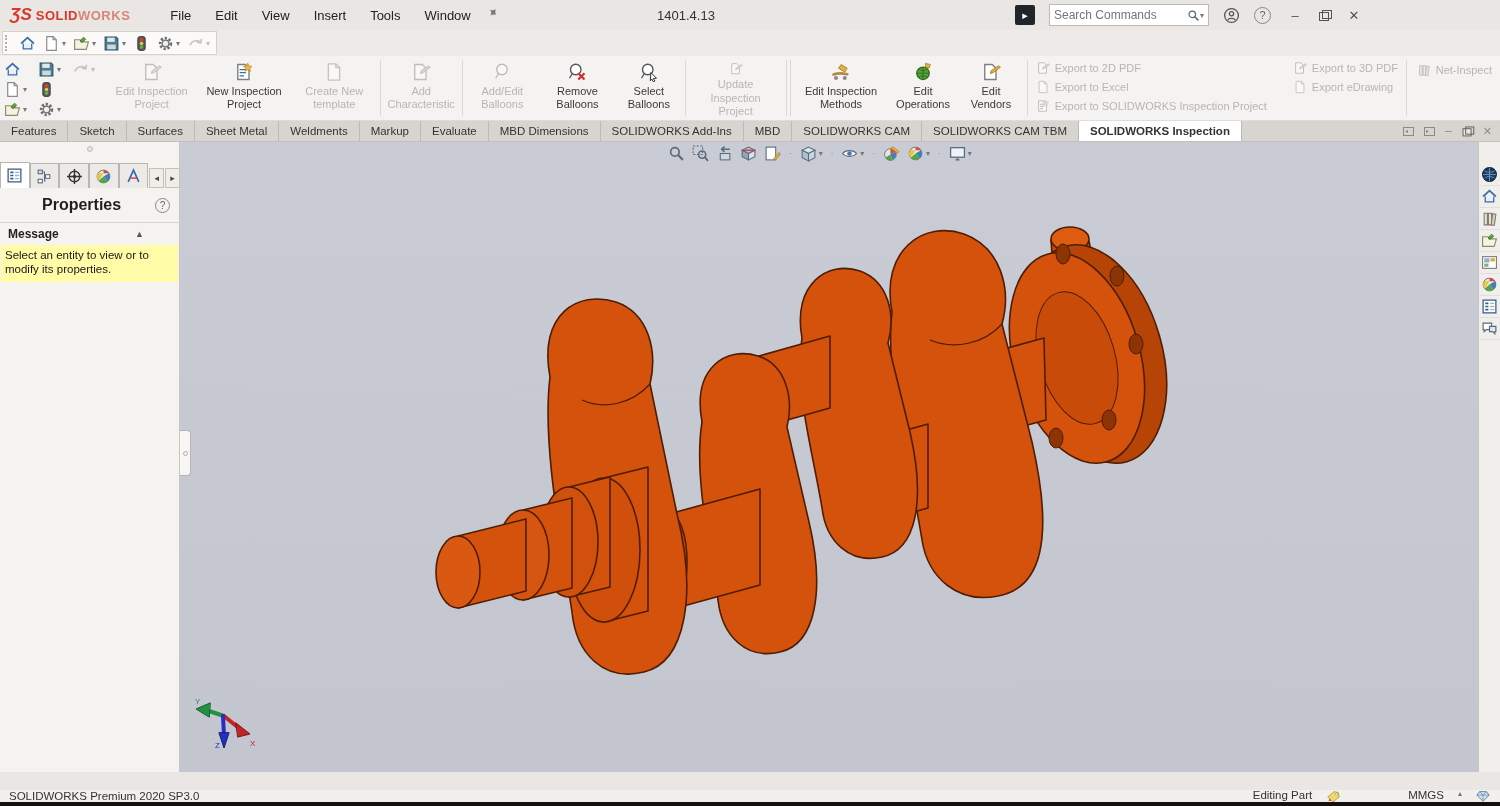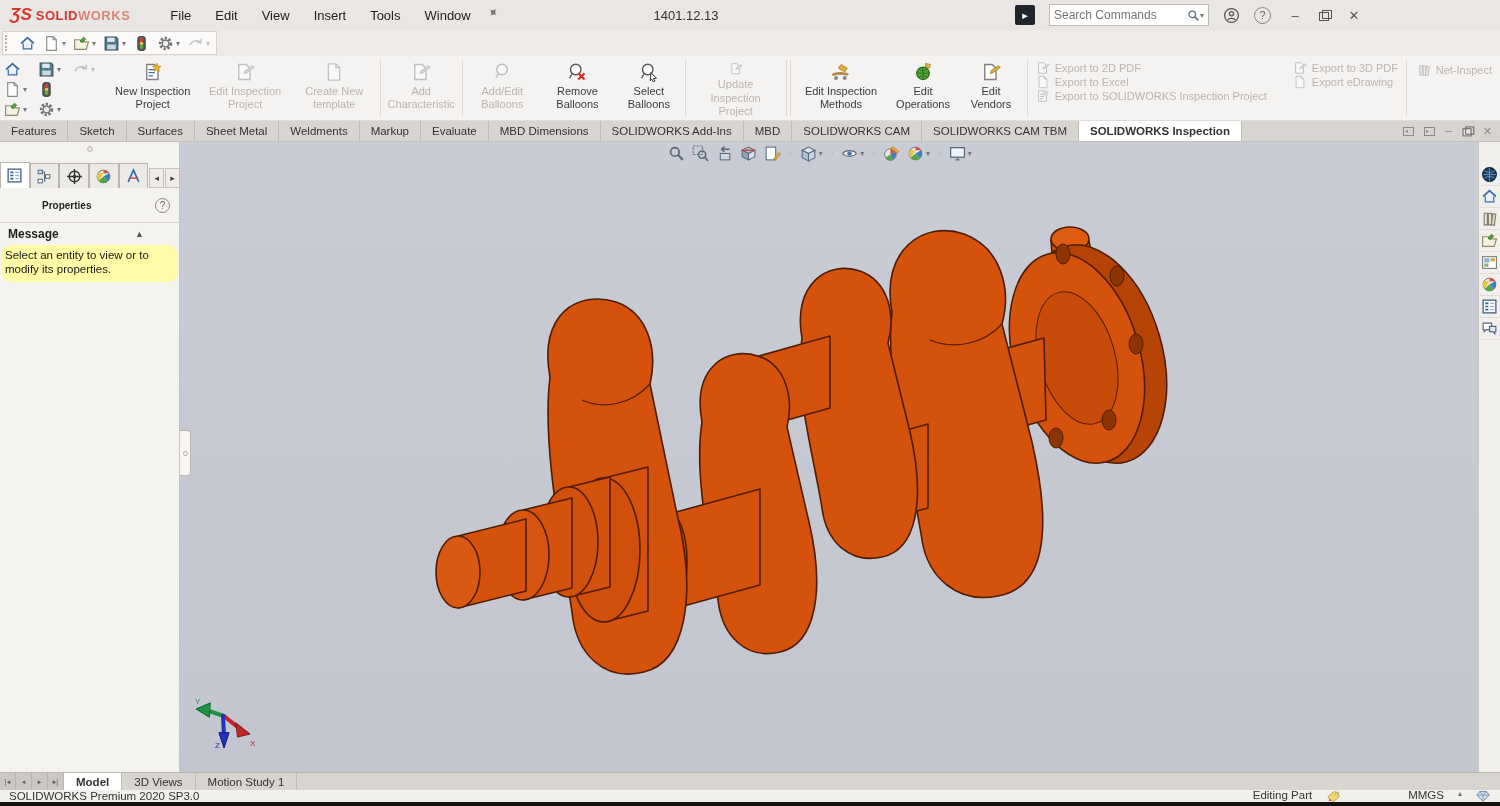--- a/index.html
+++ b/index.html
@@ -47,21 +47,21 @@
   #wraptb { width:106px; padding:3px 4px; display:grid; grid-template-columns:34px 34px 30px;
     grid-auto-rows:20px; align-items:center; }
   .wi { display:flex; align-items:center; gap:2px; }
   .rib-sep { width:1px; background:#dcd8d4; margin:4px 2px; }
   .bigbtn { display:flex; flex-direction:column; align-items:center; justify-content:flex-start;
     padding:6px 7px 2px; min-width:68px; max-width:96px; text-align:center; }
   .bigbtn .icon20 { width:20px; height:20px; margin-bottom:3px; }
   .bigbtn .lbl { font-size:11px; line-height:1.2; color:#3a3a3a; }
   .bigbtn.off .lbl { color:#b9b5b0; }
   #exportpanel { display:flex; padding:5px 6px; gap:26px; }
-  .exp-col { display:flex; flex-direction:column; }
+  .exp-col { display:flex; flex-direction:column; gap:5px; }
   .exp-item { display:flex; align-items:center; gap:5px; font-size:11px; color:#b9b5b0; white-space:nowrap;}
   .icon14 { width:14px; height:14px; }
   #netinspect { display:flex; align-items:flex-start; padding:7px 8px; }
   .exp-item.top { align-items:center; }
 
   
   #cmdtabs { position:absolute; top:121px; left:0; width:1500px; height:21px; background:#d8d5d1;
     display:flex; align-items:stretch; border-bottom:1px solid #c3c0bb; }
   .ctab { font-size:11.5px; color:#333; padding:0 11px; display:flex; align-items:center;
     border-right:1px solid #bebbb6; white-space:nowrap; }
@@ -80,30 +80,30 @@
     justify-content:center; }
   #lp-grip .dot { width:6px; height:6px; border:1px solid #c0bcb7; border-radius:50%; background:#e8e5e1;}
   #lp-tabs { position:absolute; top:20px; left:0; width:180px; height:26px; display:flex; align-items:flex-end;}
   .lp-tab { width:30px; height:25px; border:1px solid #b9b5b0; border-bottom:none; background:#eceae6;
     display:flex; align-items:center; justify-content:center; }
   .lp-tab.active { background:#fff; height:26px; }
   .lp-arrow { width:15px; height:20px; display:flex; align-items:center; justify-content:center;
     font-size:9px; color:#444; border:1px solid #c4c0bb; background:#f0ede9; margin-left:1px;}
   #lp-title-row { position:absolute; top:50px; left:0; width:180px; height:26px; display:flex;
     align-items:center; padding:0 10px; }
-  #lp-title { font-size:10px; font-weight:bold; color:#1f1f1f; margin-left:32px; }
+  #lp-title { font-size:16px; font-weight:bold; color:#1f1f1f; margin-left:32px; }
   .help-circ { margin-left:auto; width:15px; height:15px; border:1px solid #8a8783; border-radius:50%;
     color:#6b6865; font-size:10px; display:flex; align-items:center; justify-content:center;}
   #lp-div { position:absolute; top:80px; left:0; width:180px; border-top:1px solid #d8d4d0; }
   #lp-msg-hdr { position:absolute; top:82px; left:0; width:152px; height:20px; display:flex;
     align-items:center; padding:0 8px; }
   #lp-msg-title { font-size:12px; font-weight:bold; color:#1f1f1f; }
   .chev { margin-left:auto; font-size:9px; color:#555; }
   #lp-msg-box { position:absolute; top:103px; left:1px; width:177px; background:#fffba6;
-    font-size:11.5px; color:#1a1a1a; padding:3px 4px 5px; line-height:1.25;border-radius:11px; }
+    font-size:11.5px; color:#1a1a1a; padding:3px 4px 5px; line-height:1.25; }
 
   
   #viewport { width:1298px; position:relative; background:linear-gradient(#caccd5,#c3c5cf); overflow:hidden;}
   #hud { position:absolute; top:3px; left:50%; transform:translateX(-53%); display:flex;
     align-items:center; gap:7px; }
   .hud-it { display:flex; align-items:center; gap:2px; }
   .hud-sep { font-size:8px; color:#7a8292; margin:0 1px;}
   #splitter-tab { position:absolute; left:0; top:288px; width:11px; height:46px; background:#f7f6f4;
     border:1px solid #b9b6b1; border-left:none; border-radius:0 4px 4px 0; display:flex;
     align-items:center; justify-content:center; }
@@ -324,21 +324,21 @@
     </div>
     <div id="menubar">
       <span class="menu-item">File</span>
       <span class="menu-item">Edit</span>
       <span class="menu-item">View</span>
       <span class="menu-item">Insert</span>
       <span class="menu-item">Tools</span>
       <span class="menu-item">Window</span>
       <span class="pin-icon">✦</span>
     </div>
-    <div id="doc-title">1401.12.13</div>
+    <div id="doc-title">1401.4.13</div>
     <div id="titlebar-right">
       <span class="sw-cmd-box">▸</span>
       <div class="searchbox">
         <input type="text" placeholder="Search Commands" style="">
         <svg class="icon16" style="width:13px;height:13px">
             <use href="#s-mag"></use>
           </svg>
         <span class="caret">▾</span>
       </div>
       <svg class="icon16">
@@ -435,31 +435,31 @@
           <span class="caret">▾</span>
         </span>
       <span class="wi">
           <svg class="icon16">
             <use href="#s-gear"></use>
           </svg>
           <span class="caret">▾</span>
         </span>
     </div>
 
+    <div class="bigbtn off">
+      <svg class="icon20 dis">
+          <use href="#s-pagepen"></use>
+        </svg>
+      <span class="lbl">Edit Inspection Project</span>
+    </div>
     <div class="bigbtn">
       <svg class="icon20">
           <use href="#s-pagestar"></use>
         </svg>
       <span class="lbl">New Inspection Project</span>
-    </div>
-    <div class="bigbtn off">
-      <svg class="icon20 dis">
-          <use href="#s-pagepen"></use>
-        </svg>
-      <span class="lbl">Edit Inspection Project</span>
     </div>
     <div class="bigbtn off">
       <svg class="icon20 dis">
           <use href="#s-page"></use>
         </svg>
       <span class="lbl">Create New template</span>
     </div>
     <div class="rib-sep"></div>
     <div class="bigbtn off">
       <svg class="icon20 dis">
@@ -804,30 +804,20 @@
           </svg>
         </span>
       <span class="rs-icon">
           <svg class="icon16">
             <use href="#s-forum"></use>
           </svg>
         </span>
     </div>
   </div>
 
-  <div id="bottomtabs">
-    <span class="bscroll">|◂</span>
-    <span class="bscroll">◂</span>
-    <span class="bscroll">▸</span>
-    <span class="bscroll">▸|</span>
-    <span class="btab active">Model</span>
-    <span class="btab">3D Views</span>
-    <span class="btab">Motion Study 1</span>
-    <span class="spacer"></span>
-  </div>
 
   <div id="statusbar">
     <span class="left">SOLIDWORKS Premium 2020 SP3.0</span>
     <span class="right">
       <span>Editing Part</span>
       <svg class="icon14">
           <use href="#s-tagpen"></use>
         </svg>
       <span style="width:40px"></span>
       <span>MMGS</span>

